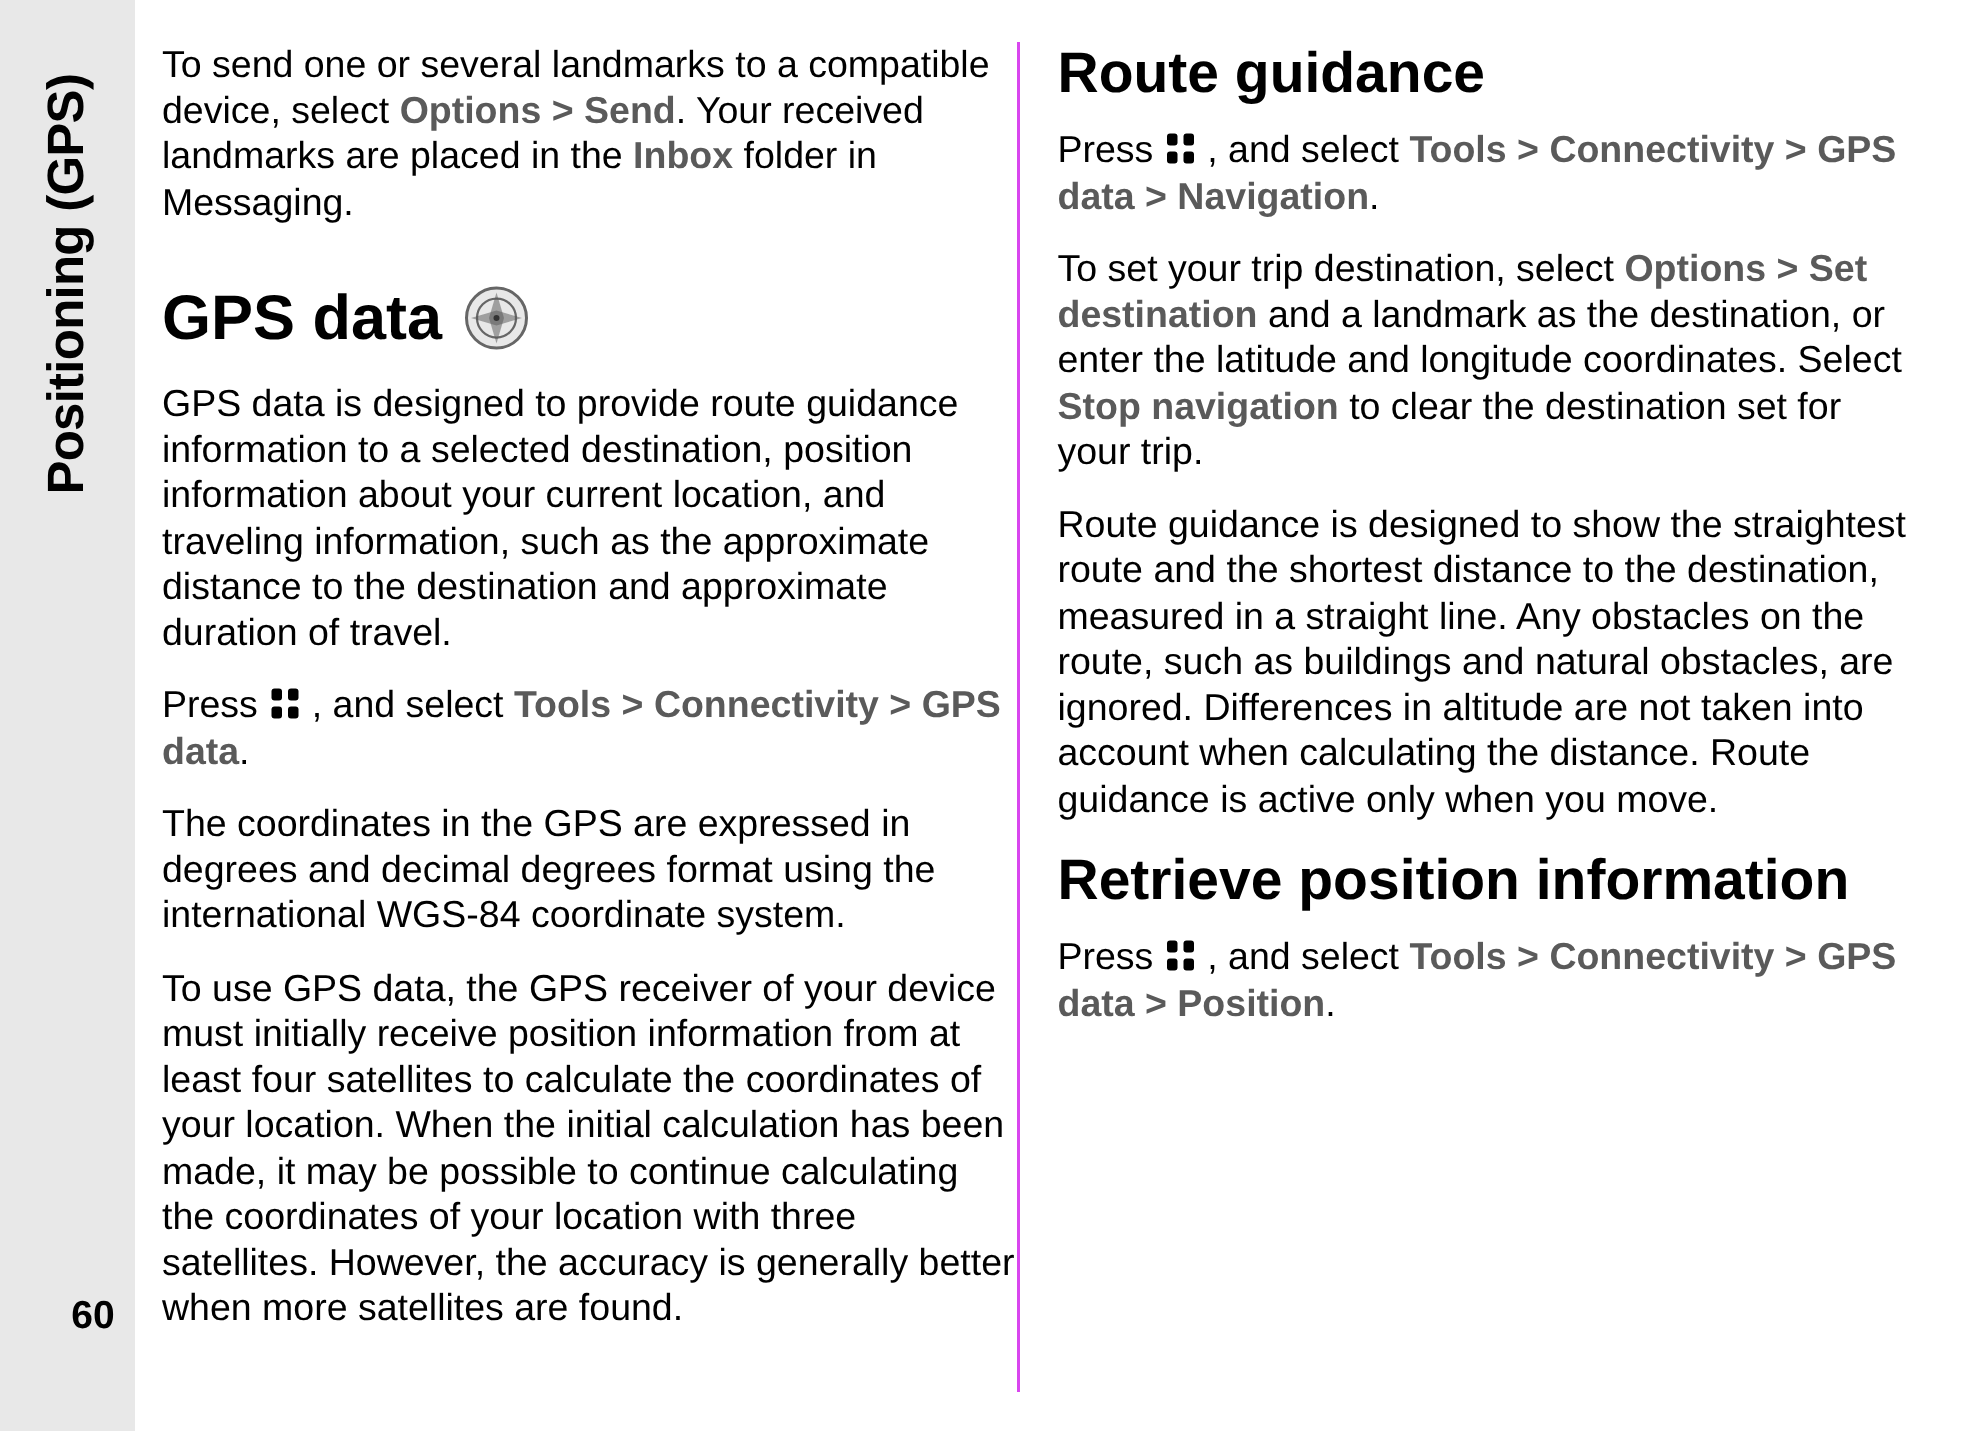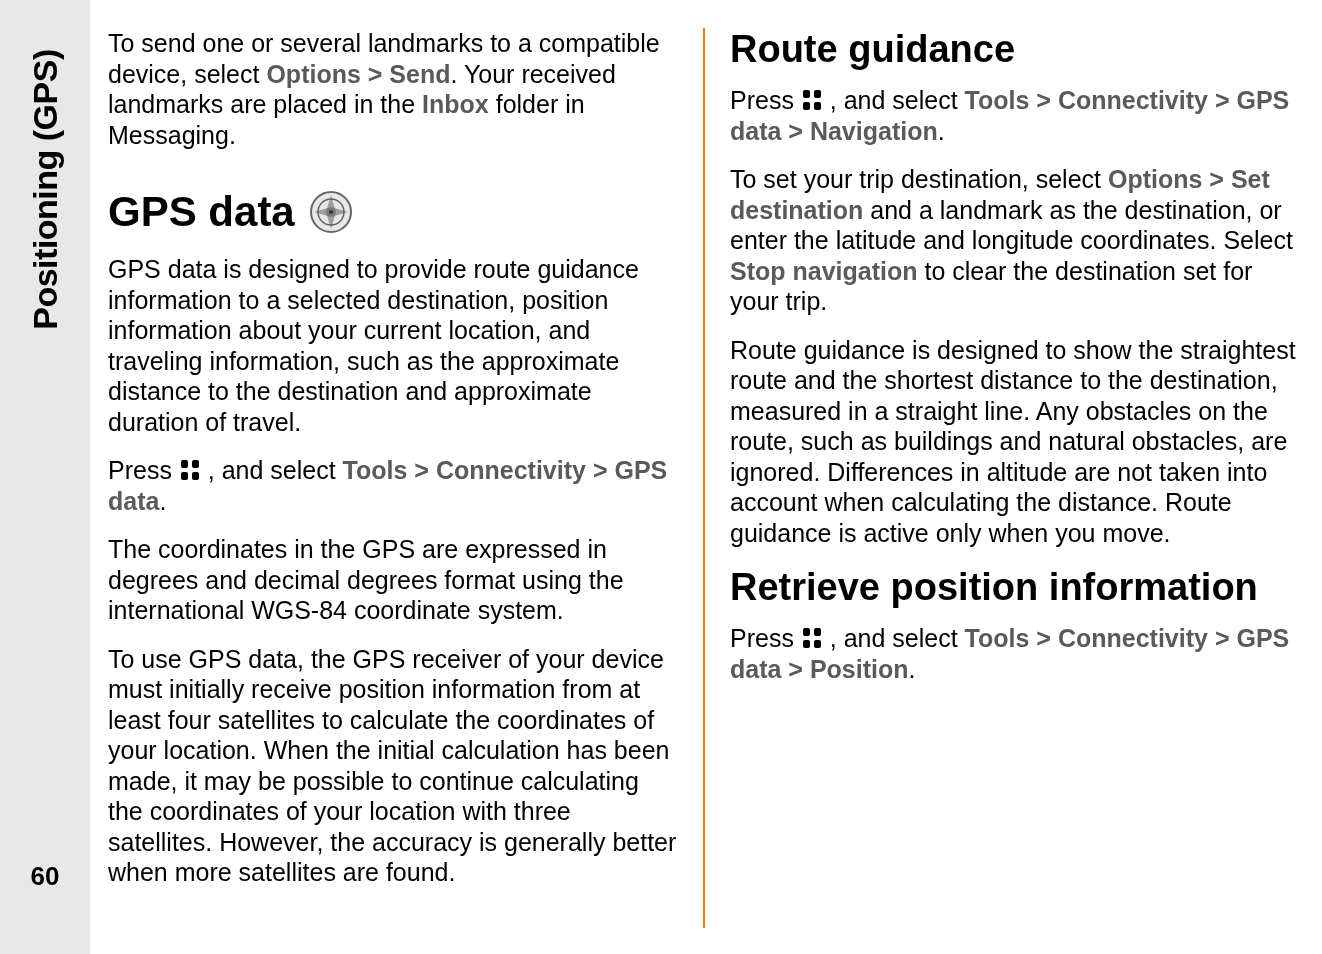--- a/index.html
+++ b/index.html
@@ -33,42 +33,42 @@
     transform: translateX(-50%) rotate(-90deg);
     transform-origin: center;
     font-size: 34px;
     font-weight: 700;
     letter-spacing: -0.5px;
     white-space: nowrap;
     color: #000;
   }
   .page-num {
     position: absolute;
-    left: 0;
+    left: 17px;
     width: 90px;
     bottom: 62px;
     text-align: center;
     font-size: 26px;
     font-weight: 700;
     color: #000;
   }
   .columns {
     position: absolute;
     left: 108px;
     top: 28px;
     width: 1192px;
     height: 900px;
     display: flex;
   }
   .col {
     width: 570px;
     flex: 0 0 570px;
   }
-  .col-left { padding-right: 25px; }
-  .col-right { padding-left: 25px; border-left: 2px solid #f97316; }
+  .col-left { }
+  .col-right { padding-left: 25px; border-left: 2px solid #d946ef; }
   p {
     margin: 0 0 18px 0;
     font-size: 25px;
     line-height: 1.22;
     font-weight: 400;
   }
   .bold { font-weight: 700; color: #5a5a5a; }
   h1.section {
     font-size: 42px;
     font-weight: 700;

